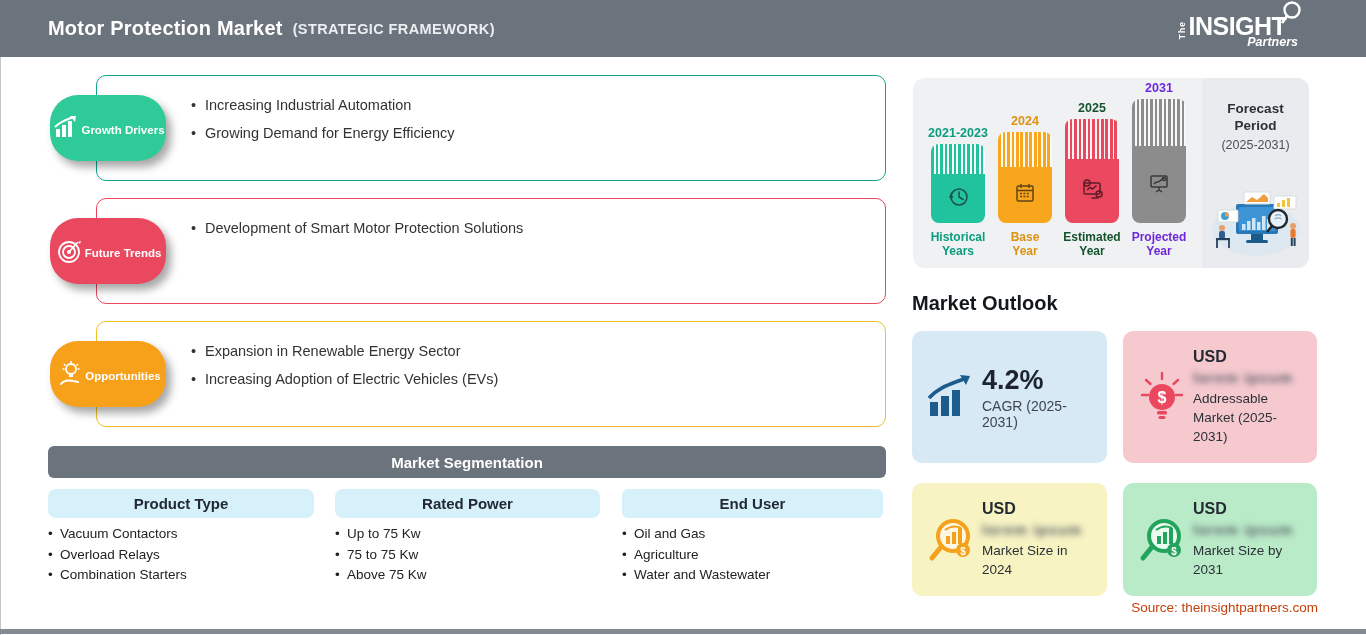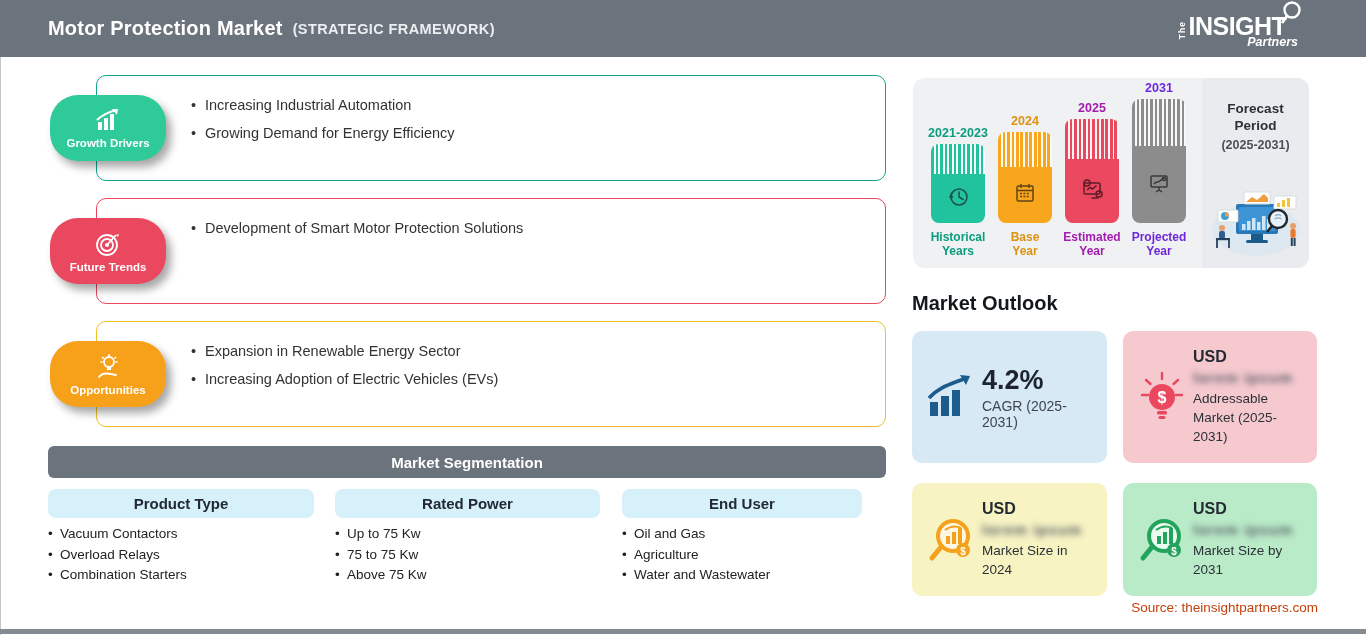--- a/index.html
+++ b/index.html
@@ -22,63 +22,63 @@
   
   .fw-box { position:absolute; left:96px; width:790px; height:106px; border-radius:10px; background:#fff; }
   .fw-box.b0 { top:75px;  border:1.6px solid #12a489; }
   .fw-box.b1 { top:198px; border:1.6px solid #e9485e; }
   .fw-box.b2 { top:321px; border:1.6px solid #f0bf26; }
   .fw-box ul { list-style:none; margin:15px 0 0 94px; }
   .fw-box li { font-size:14.5px; color:#333; line-height:28px; position:relative; padding-left:14px; }
   .fw-box li::before { content:"•"; position:absolute; left:0; color:#333; }
 
   .pill { position:absolute; left:50px; width:116px; height:66px; border-radius:28px;
-          display:flex; flex-direction:column; align-items:center; justify-content:center;
+          display:flex; flex-direction:row; align-items:center; justify-content:center;
           box-shadow:5px 6px 8px rgba(0,0,0,.35); color:#fff; }
   .pill.p0 { top:95px;  background:#2ecb98; }
   .pill.p1 { top:218px; background:#e9485e; }
   .pill.p2 { top:341px; background:#f7a11a; }
   .pill-label { font-size:11.5px; font-weight:700; margin-top:3px; }
   .pill svg { display:block; }
 
   
   .seg-bar { position:absolute; left:48px; top:446px; width:838px; height:32px; background:#6b737c;
              border-radius:6px; display:flex; align-items:center; justify-content:center;
              color:#fff; font-size:15px; font-weight:700; }
   .seg-col-header { position:absolute; top:489px; height:29px; background:#d6f1fa; border-radius:8px;
              display:flex; align-items:center; justify-content:center; color:#232a33; font-size:15px; font-weight:700; }
   .seg-h0 { left:48px;  width:266px; }
   .seg-h1 { left:335px; width:265px; }
-  .seg-h2 { left:622px; width:240px; }
+  .seg-h2 { left:622px; width:261px;border-radius:6px; }
   .seg-list { position:absolute; top:524px; list-style:none; }
   .seg-l0 { left:48px; }  .seg-l1 { left:335px; }  .seg-l2 { left:622px; }
   .seg-list li { font-size:13.5px; color:#222; line-height:20.5px; position:relative; padding-left:12px; }
   .seg-list li::before { content:"•"; position:absolute; left:0; color:#222; }
 
   
   .tl-panel { position:absolute; left:913px; top:78px; width:396px; height:190px; background:#f0f1f3; border-radius:12px; }
   .tl-col { position:absolute; top:0; bottom:8px; width:56px; display:flex; flex-direction:column;
             justify-content:flex-end; align-items:center; text-align:center; }
   .tl-c0 { left:17px; }  .tl-c1 { left:84px; }  .tl-c2 { left:151px; }  .tl-c3 { left:218px; }
   .tl-year { font-size:12.5px; font-weight:800; margin-bottom:4px; white-space:nowrap; }
   .tl-bar { width:54px; border-radius:8px; overflow:hidden; position:relative; }
   .tl-bar .stripes { height:38%; }
   .tl-bar .solid { position:absolute; left:0; right:0; bottom:0; top:38%; display:flex; align-items:center; justify-content:center; }
   .tl-b0 { height:79px; }  .tl-b1 { height:91px; }  .tl-b2 { height:104px; }  .tl-b3 { height:124px; }
   .tl-b0 .solid { background:#21c39e; } .tl-b0 .stripes { background:repeating-linear-gradient(90deg,#21c39e 0 2.5px,#f7fbfa 2.5px 4.5px); }
   .tl-b1 .solid { background:#f8a61d; } .tl-b1 .stripes { background:repeating-linear-gradient(90deg,#f8a61d 0 2.5px,#fdfaf4 2.5px 4.5px); }
   .tl-b2 .solid { background:#e9485e; } .tl-b2 .stripes { background:repeating-linear-gradient(90deg,#e9485e 0 2.5px,#fdf6f6 2.5px 4.5px); }
   .tl-b3 .solid { background:#8c8c8c; } .tl-b3 .stripes { background:repeating-linear-gradient(90deg,#8c8c8c 0 2.5px,#f8f8f8 2.5px 4.5px); }
   .tl-name { font-size:12px; font-weight:800; line-height:14px; margin-top:7px; height:30px; }
-  .col-green { color:#0b9c7e; }  .col-orange { color:#dd9212; }  .col-red { color:#a21caf; }  .col-gray { color:#6d28d9; }
+  .col-green { color:#0b9c7e; }  .col-orange { color:#dd9212; }  .col-red { color:#14532d; }  .col-gray { color:#6d28d9; }
 
   .forecast { position:absolute; right:0; top:0; bottom:0; width:107px; background:#e9ebee;
               border-radius:0 12px 12px 0; display:flex; flex-direction:column; align-items:center; padding-top:22px; }
   .fc-title { font-size:13.5px; font-weight:800; color:#2b3138; text-align:center; width:70px; line-height:17px; }
-  .fc-range { font-size:12.5px; font-weight:700; color:#4a5159; margin-top:4px; }
+  .fc-range { font-size:12.5px; font-weight:400; color:#4a5159; margin-top:4px; }
   .fc-illus { position:absolute; bottom:6px; left:4px; }
 
   
   .mo-title { position:absolute; left:912px; top:292px; font-size:20px; font-weight:800; color:#14181d; }
   .mo-card { position:absolute; border-radius:10px; display:flex; align-items:center; padding:10px 12px; }
   .mo-blue  { left:912px; top:331px; width:195px; height:132px; background:#d6e9f5; }
   .mo-pink  { left:1123px; top:331px; width:194px; height:132px; background:#f6c9cf; }
   .mo-yellow{ left:912px; top:483px; width:195px; height:113px; background:#f7f3c3; }
   .mo-green { left:1123px; top:483px; width:194px; height:113px; background:#b9ebc8; }
   .mo-icon { flex:0 0 54px; display:flex; align-items:center; justify-content:center; }

